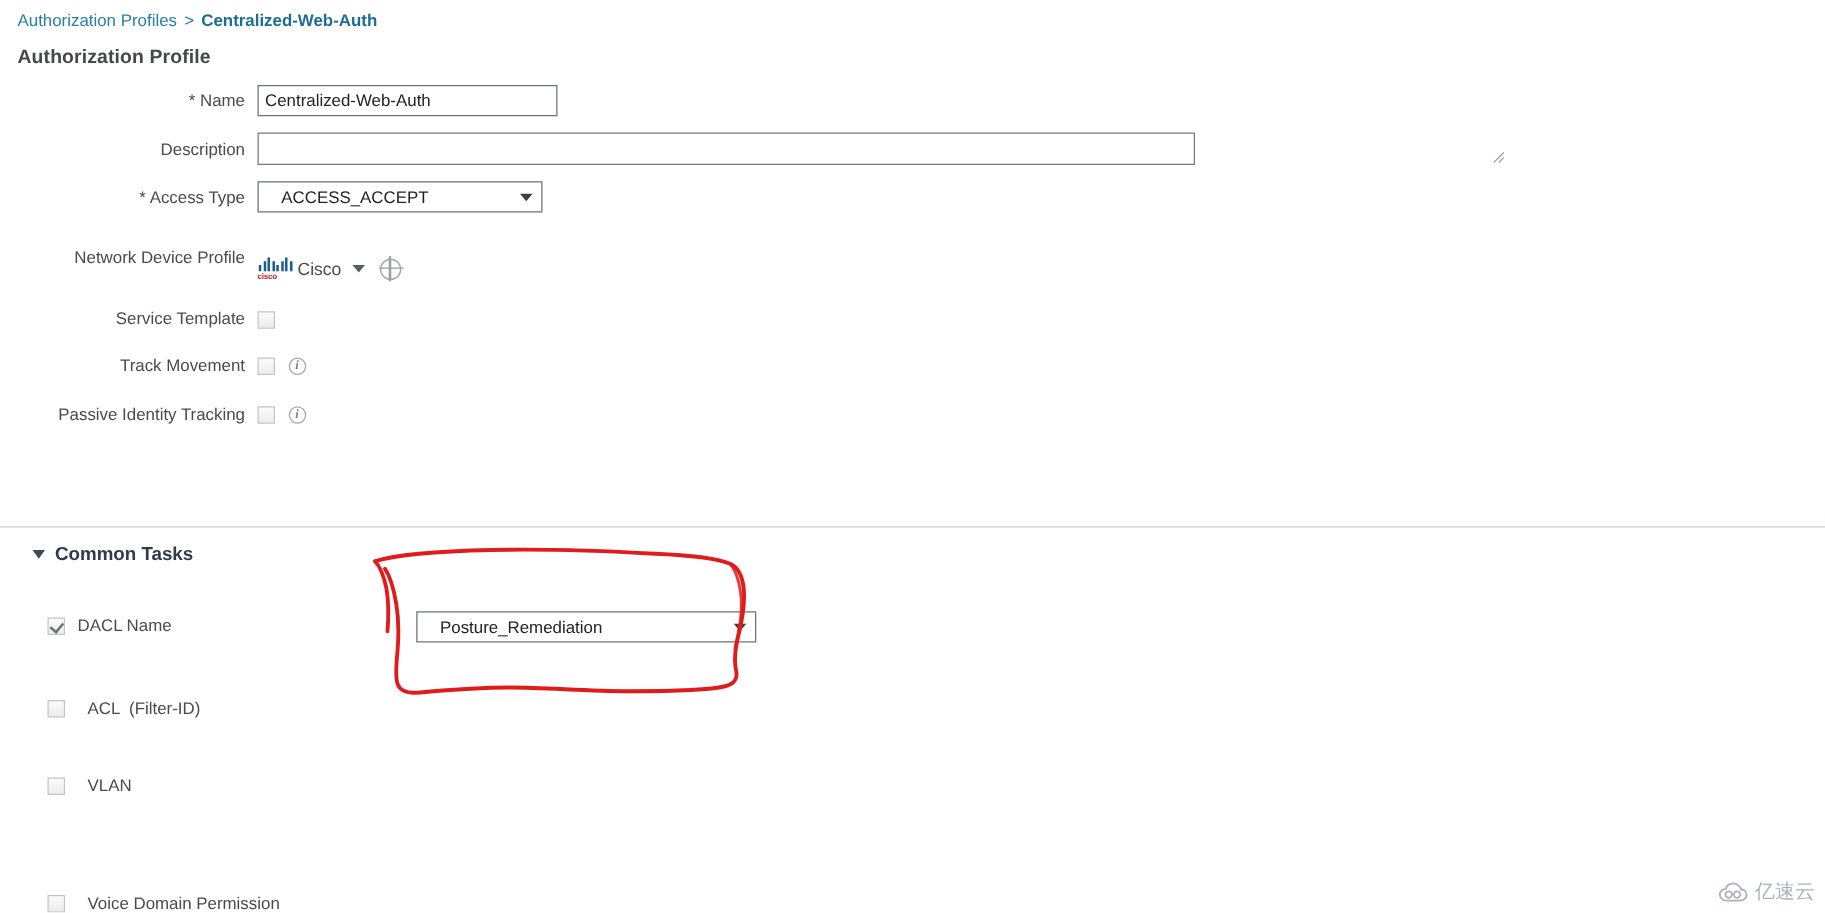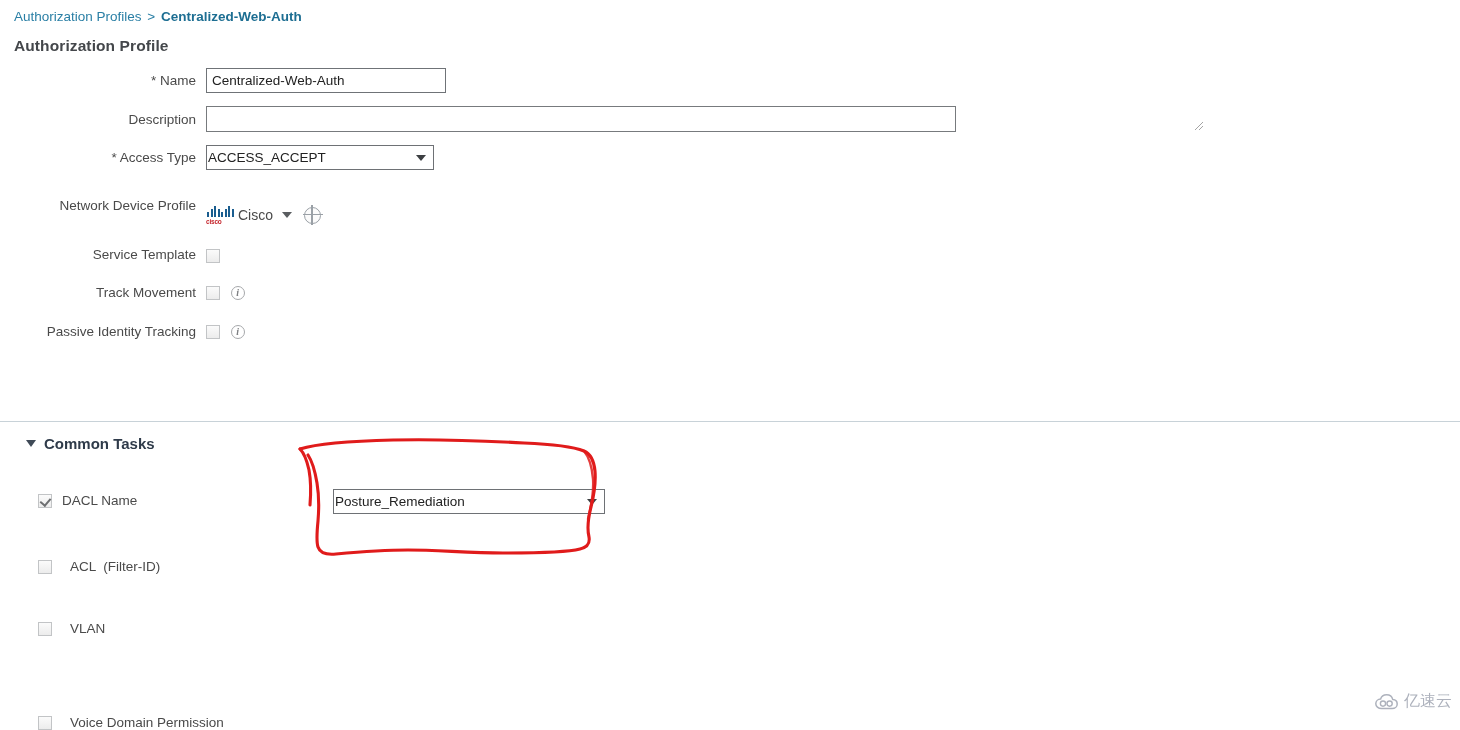--- a/index.html
+++ b/index.html
@@ -106,21 +106,21 @@
   }
 
   
   .sel {
     position: relative;
     border: 1px solid #6e7175;
     background: #fff;
     height: 25px;
     display: flex;
     align-items: center;
-    padding-left: 1px;
+    padding-left: 18px;
     padding-right: 22px;
     font-size: 13.5px;
     color: #222;
     cursor: pointer;
     user-select: none;
   }
   .sel .caret {
     position: absolute;
     right: 7px;
     top: 50%;
@@ -273,21 +273,21 @@
     top: 437px;
     width: 340px;
     height: 122px;
     pointer-events: none;
   }
 
   
   .watermark {
     position: absolute;
     right: 8px;
-    bottom: 18px;
+    bottom: 6px;
     display: flex;
     align-items: center;
     gap: 4px;
     opacity: 0.72;
   }
   .watermark .wm-text {
     font-size: 16px;
     color: #8e94a3;
     font-family: "DejaVu Sans", sans-serif;
     letter-spacing: 0px;

